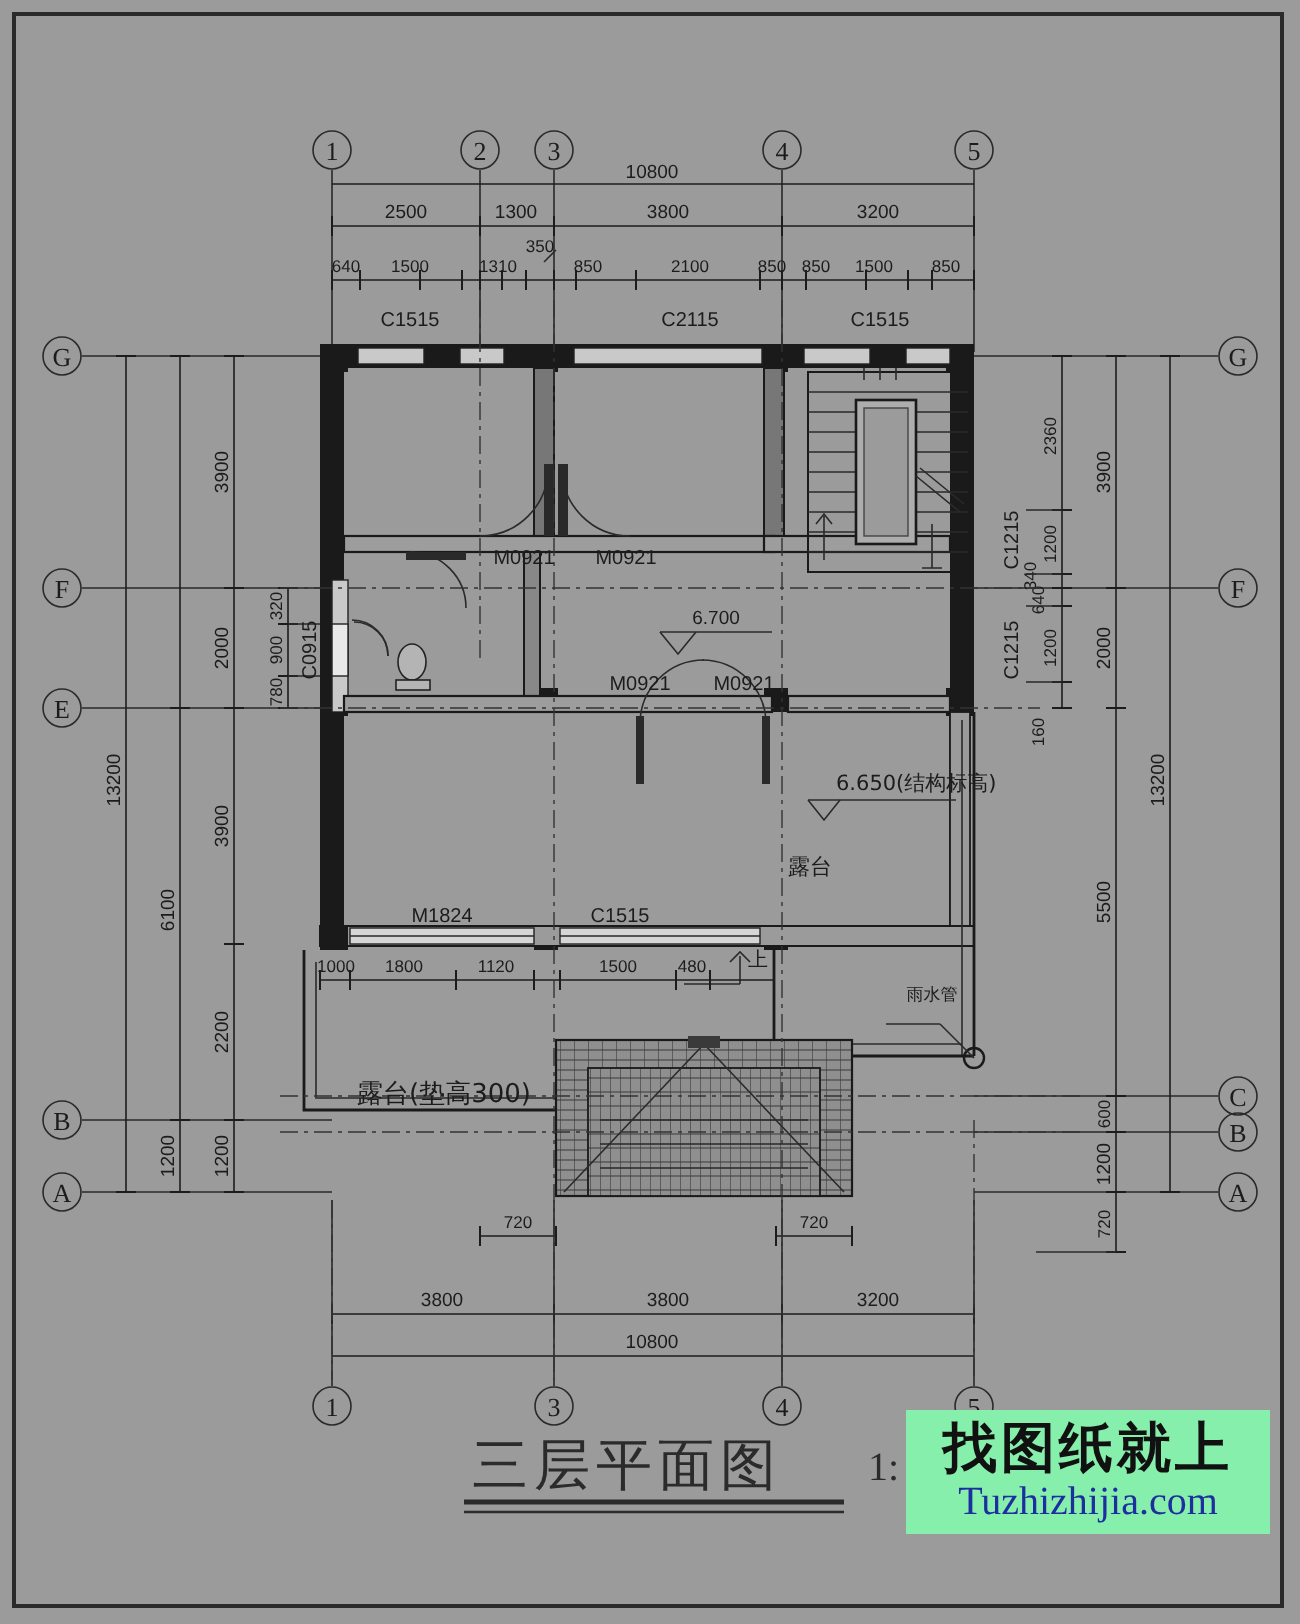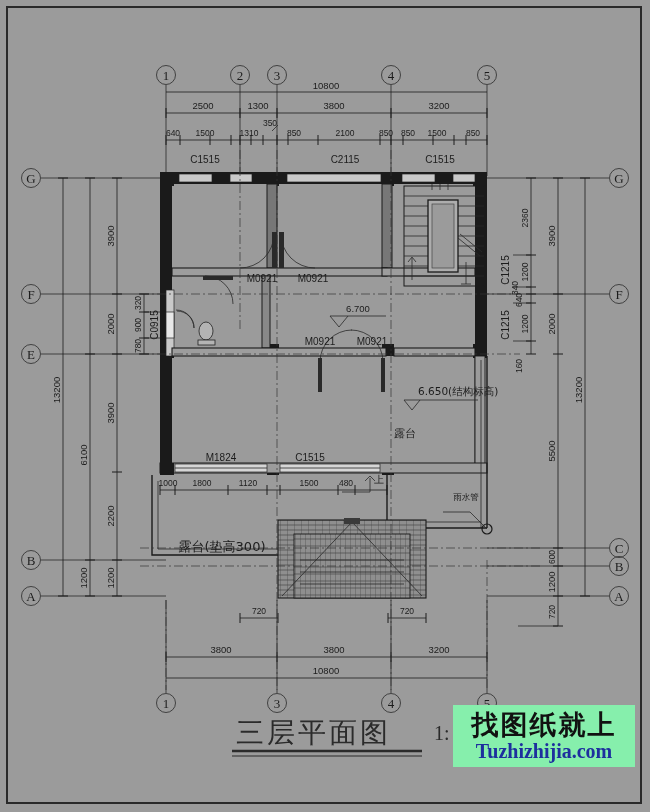--- a/index.html
+++ b/index.html
@@ -13,21 +13,21 @@
   .dimtxt{font-family:"Liberation Sans",sans-serif;font-size:9.5px;fill:#1c1c1c;}
   .dimtxt.sm{font-size:8.5px;}
   .gridtxt{font-family:"Liberation Serif",serif;font-size:13px;fill:#1c1c1c;}
   .cn{font-family:"DejaVu Sans",sans-serif;fill:#1c1c1c;}
   .lbl{font-family:"Liberation Sans",sans-serif;font-size:10px;fill:#1c1c1c;}
   .title-cn{font-family:"DejaVu Serif",serif;font-size:28px;fill:#2b2b2b;letter-spacing:3px;}
   .scale-t{font-family:"Liberation Serif",serif;font-size:20px;fill:#2b2b2b;}
   .wm{position:absolute;background:#86efac;}
   .wm .cnw{font-family:"DejaVu Sans",sans-serif;font-size:27px;font-weight:bold;
            color:#111;letter-spacing:2px;line-height:1;}
-  .wm .enw{font-family:"Liberation Serif",serif;font-size:20px;font-weight:bold;
+  .wm .enw{font-family:"Liberation Serif",serif;font-size:20px;font-weight:normal;
            color:#1d2f9e;letter-spacing:0px;line-height:1;}
   .tick{stroke:#1c1c1c;stroke-width:1;}
   .dimline{stroke:#1c1c1c;stroke-width:0.8;}
   .thin{stroke:#2a2a2a;stroke-width:0.8;fill:none;}
   .med{stroke:#1a1a1a;stroke-width:1.4;fill:none;}
   .wall{fill:#1a1a1a;}
   .axis{stroke:#333;stroke-width:0.7;stroke-dasharray:9,3,2,3;fill:none;}
 </style>
 </head>
 <body>

